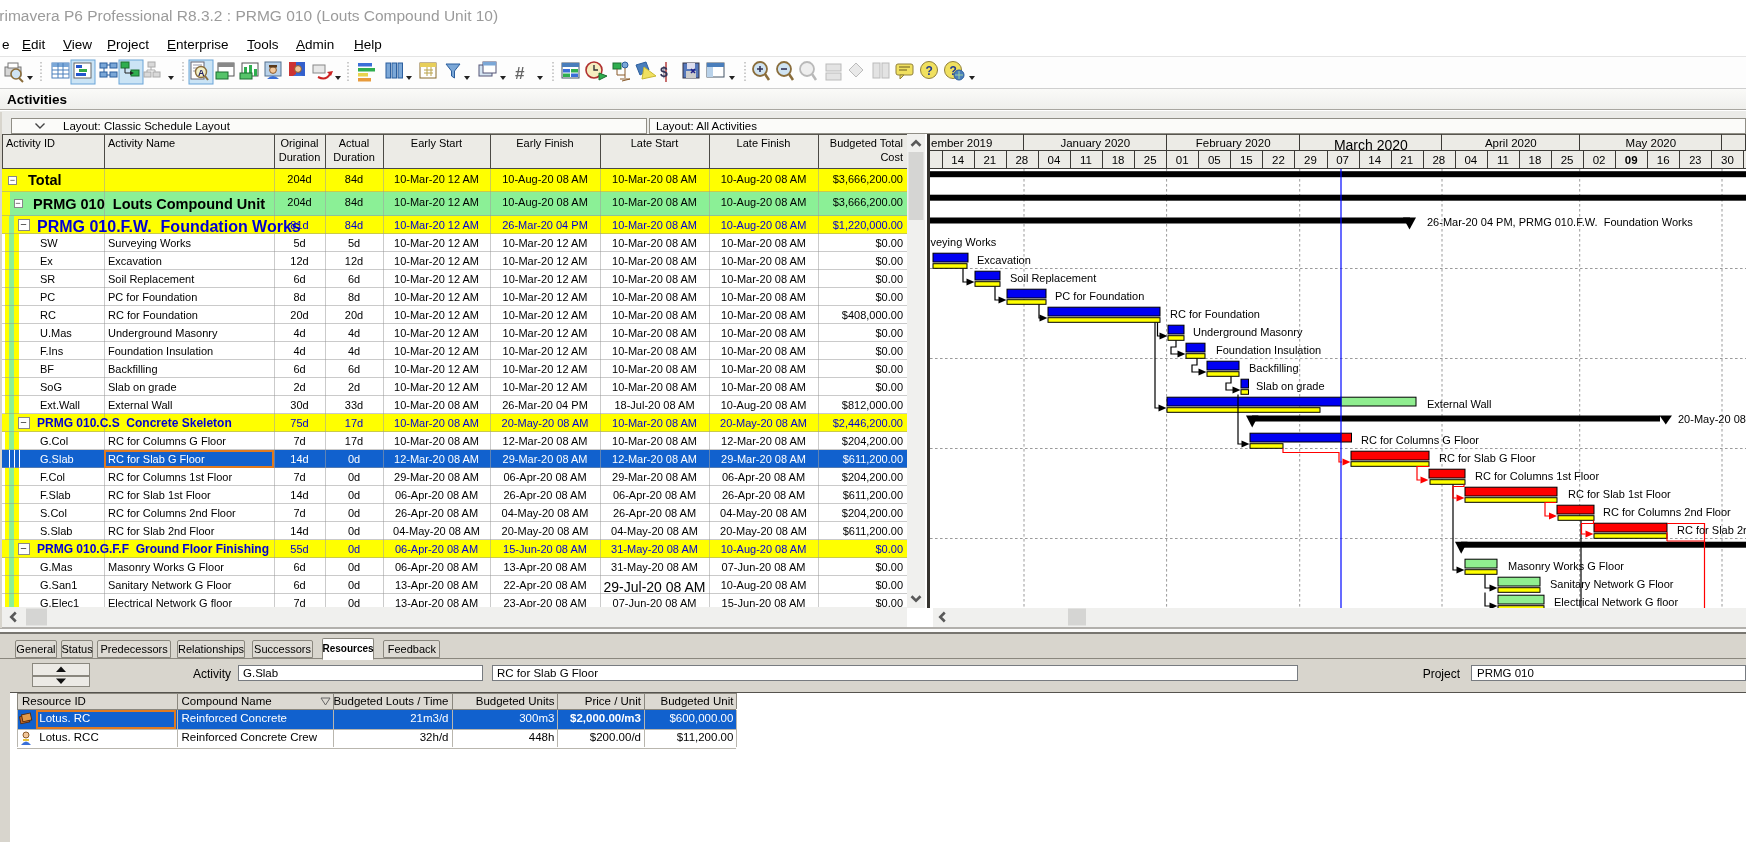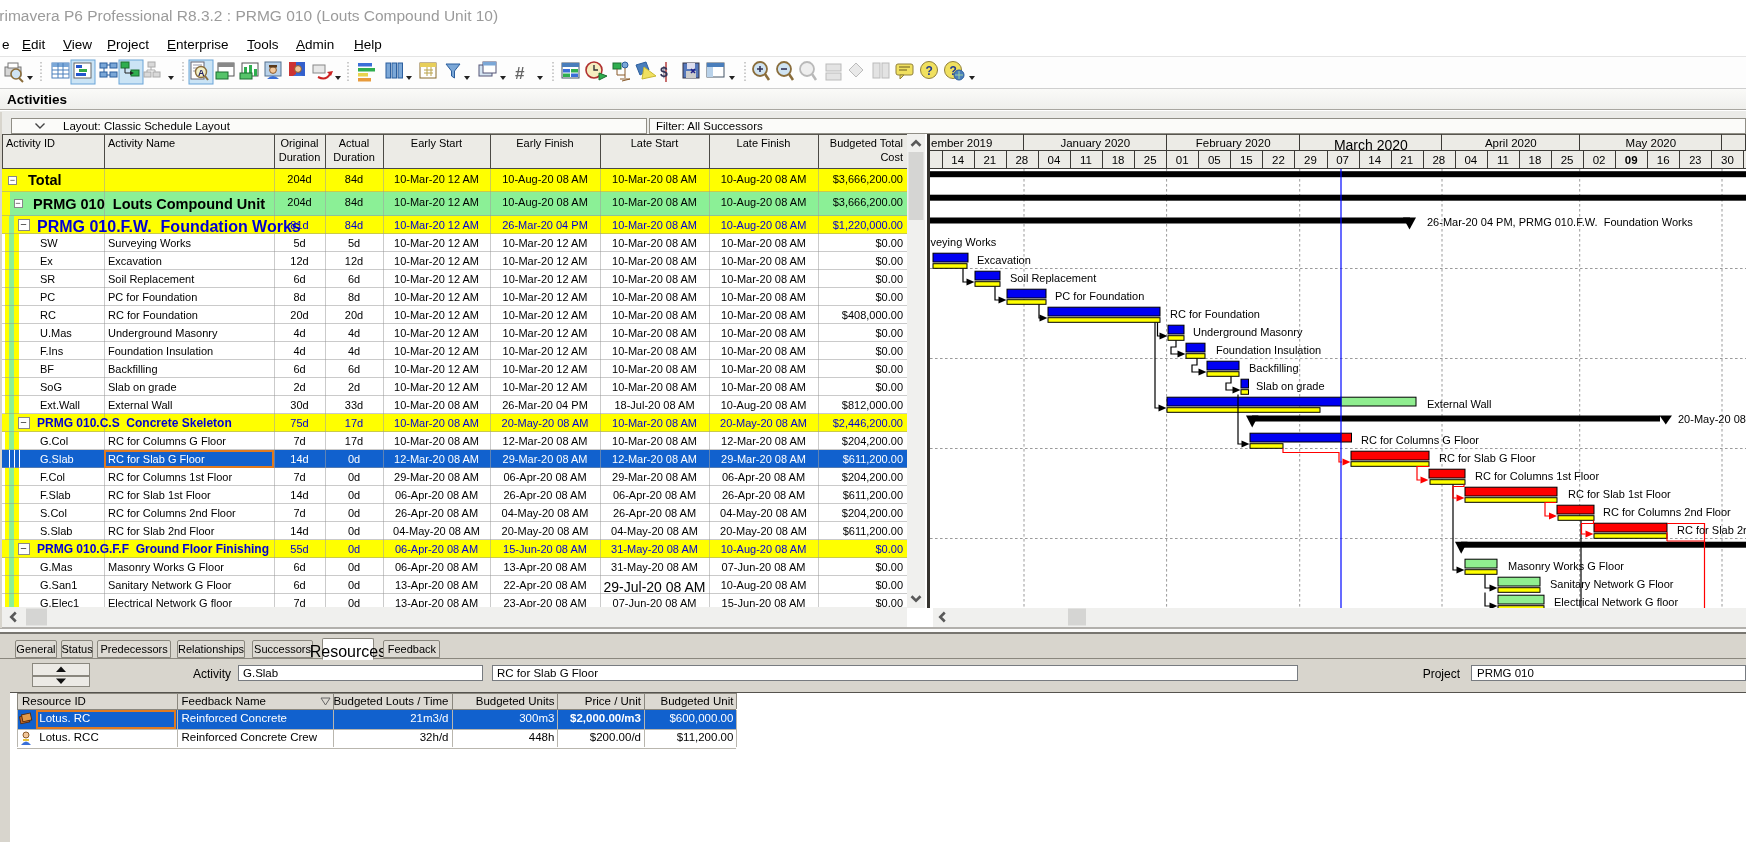--- a/index.html
+++ b/index.html
@@ -216,21 +216,21 @@
 </svg>
 <div class="a" style="left:0px;top:89px;width:1746px;height:20.5px;background:linear-gradient(#fafaf8,#efefec);border-bottom:1.5px solid #a8a6a0;"></div>
 <div class="tx" style="left:7px;top:92px;font-size:13.5px;color:#000;font-weight:bold;">Activities</div>
 <div class="a" style="left:0px;top:110.5px;width:1746px;height:23.5px;background:#ebebe8;"></div>
 <div class="a" style="left:10.5px;top:117.5px;width:636.5px;height:16.5px;background:#fbfbf9;border:1px solid #908e86;"></div>
 <svg class="a" style="left:34px;top:122px" width="13" height="8">
     <path d="M1.5 1.5 l4.5 4.5 l4.5 -4.5" stroke="#444" fill="none" stroke-width="1.4"></path>
   </svg>
 <div class="tx" style="left:63px;top:119.5px;font-size:11.5px;color:#000;font-weight:normal;">Layout: Classic Schedule Layout</div>
 <div class="a" style="left:649px;top:117.5px;width:1097px;height:16.5px;background:#fbfbf9;border:1px solid #908e86;"></div>
-<div class="tx" style="left:656px;top:119.5px;font-size:11.5px;color:#000;font-weight:normal;">Filter: All Successors</div>
+<div class="tx" style="left:656px;top:119.5px;font-size:11.5px;color:#000;font-weight:normal;">Layout: All Activities</div>
 <div class="a" style="left:2px;top:134px;width:905px;height:34.5px;background:#ecebe6;border-top:1px solid #58564f;"></div>
 <div class="a" style="left:2px;top:134px;width:1px;height:34.5px;background:#4c4a45;"></div>
 <div class="a" style="left:104px;top:134px;width:1px;height:34.5px;background:#4c4a45;"></div>
 <div class="a" style="left:274px;top:134px;width:1px;height:34.5px;background:#4c4a45;"></div>
 <div class="a" style="left:325px;top:134px;width:1px;height:34.5px;background:#4c4a45;"></div>
 <div class="a" style="left:383px;top:134px;width:1px;height:34.5px;background:#4c4a45;"></div>
 <div class="a" style="left:490px;top:134px;width:1px;height:34.5px;background:#4c4a45;"></div>
 <div class="a" style="left:600px;top:134px;width:1px;height:34.5px;background:#4c4a45;"></div>
 <div class="a" style="left:709px;top:134px;width:1px;height:34.5px;background:#4c4a45;"></div>
 <div class="a" style="left:818px;top:134px;width:1px;height:34.5px;background:#4c4a45;"></div>
@@ -977,21 +977,21 @@
 <div class="tx" style="left:35.95px;top:643px;font-size:11px;color:#000;font-weight:normal;transform:translateX(-50%)">General</div>
 <div class="a" style="left:60.6px;top:639.9px;width:32.9px;height:18.4px;background:#dedbd4;border:1px solid #8a877e;border-bottom:1px solid #8a877e;border-radius:2px 2px 0 0;"></div>
 <div class="tx" style="left:77.05px;top:643px;font-size:11px;color:#000;font-weight:normal;transform:translateX(-50%)">Status</div>
 <div class="a" style="left:96.9px;top:639.9px;width:74.29999999999998px;height:18.4px;background:#dedbd4;border:1px solid #8a877e;border-bottom:1px solid #8a877e;border-radius:2px 2px 0 0;"></div>
 <div class="tx" style="left:134.05px;top:643px;font-size:11px;color:#000;font-weight:normal;transform:translateX(-50%)">Predecessors</div>
 <div class="a" style="left:177px;top:639.9px;width:68px;height:18.4px;background:#dedbd4;border:1px solid #8a877e;border-bottom:1px solid #8a877e;border-radius:2px 2px 0 0;"></div>
 <div class="tx" style="left:211.0px;top:643px;font-size:11px;color:#000;font-weight:normal;transform:translateX(-50%)">Relationships</div>
 <div class="a" style="left:251.6px;top:639.9px;width:61.900000000000006px;height:18.4px;background:#dedbd4;border:1px solid #8a877e;border-bottom:1px solid #8a877e;border-radius:2px 2px 0 0;"></div>
 <div class="tx" style="left:282.55px;top:643px;font-size:11px;color:#000;font-weight:normal;transform:translateX(-50%)">Successors</div>
 <div class="a" style="left:321.9px;top:638px;width:52.200000000000045px;height:21.5px;background:#fff;border:1px solid #8a877e;border-bottom:1px solid #fff;border-radius:2px 2px 0 0;"></div>
-<div class="tx" style="left:348.0px;top:643px;font-size:16px;color:#000;font-weight:normal;transform:translateX(-50%)">Resources</div>
+<div class="tx" style="left:348.0px;top:643px;font-size:10px;color:#000;font-weight:bold;transform:translateX(-50%)">Resources</div>
 <div class="a" style="left:383.3px;top:639.9px;width:57.099999999999966px;height:18.4px;background:#dedbd4;border:1px solid #8a877e;border-bottom:1px solid #8a877e;border-radius:2px 2px 0 0;"></div>
 <div class="tx" style="left:411.85px;top:643px;font-size:11px;color:#000;font-weight:normal;transform:translateX(-50%)">Feedback</div>
 <div class="a" style="left:31.6px;top:663px;width:58px;height:12.8px;background:#eceae5;border:1px solid #8a877e;"></div>
 <div class="a" style="left:31.6px;top:675.8px;width:58px;height:11.5px;background:#eceae5;border:1px solid #8a877e;"></div>
 <svg class="a" style="left:31.6px;top:663px" width="58" height="25">
     <path d="M29 3.5 l-5 5.5 h10 z" fill="#111"></path>
     <path d="M29 21 l-5 -5.5 h10 z" fill="#111"></path>
   </svg>
 <div class="tx" style="left:-69px;top:667px;width:300px;text-align:right;font-size:12px;color:#000;font-weight:normal">Activity</div>
 <div class="a" style="left:237.5px;top:664.5px;width:245px;height:16.5px;border:1px solid #777b80;background:#fff;"></div>
@@ -1006,21 +1006,21 @@
 <div class="a" style="left:16.6px;top:693px;width:1px;height:16px;background:#8a877e;"></div>
 <div class="a" style="left:177.4px;top:693px;width:1px;height:16px;background:#8a877e;"></div>
 <div class="a" style="left:332.6px;top:693px;width:1px;height:16px;background:#8a877e;"></div>
 <div class="a" style="left:452.1px;top:693px;width:1px;height:16px;background:#8a877e;"></div>
 <div class="a" style="left:556.9px;top:693px;width:1px;height:16px;background:#8a877e;"></div>
 <div class="a" style="left:643.6px;top:693px;width:1px;height:16px;background:#8a877e;"></div>
 <div class="a" style="left:735.9px;top:693px;width:1px;height:16px;background:#8a877e;"></div>
 <div class="a" style="left:16.6px;top:692.5px;width:719.3px;height:1px;background:#8a877e;"></div>
 <div class="a" style="left:16.6px;top:708.8px;width:719.3px;height:1px;background:#8a877e;"></div>
 <div class="tx" style="left:22px;top:695px;font-size:11.5px;color:#000;font-weight:normal;">Resource ID</div>
-<div class="tx" style="left:181.5px;top:695px;font-size:11.5px;color:#000;font-weight:normal;">Feedback Name</div>
+<div class="tx" style="left:181.5px;top:695px;font-size:11.5px;color:#000;font-weight:normal;">Compound Name</div>
 <svg class="a" style="left:320px;top:697px" width="12" height="10">
     <path d="M1 1 h9 l-4.5 7 z" fill="none" stroke="#666"></path>
   </svg>
 <div class="tx" style="left:148.5px;top:695px;width:300px;text-align:right;font-size:11.5px;color:#000;font-weight:normal">Budgeted Louts / Time</div>
 <div class="tx" style="left:254.39999999999998px;top:695px;width:300px;text-align:right;font-size:11.5px;color:#000;font-weight:normal">Budgeted Units</div>
 <div class="tx" style="left:341px;top:695px;width:300px;text-align:right;font-size:11.5px;color:#000;font-weight:normal">Price / Unit</div>
 <div class="tx" style="left:433.4px;top:695px;width:300px;text-align:right;font-size:11.5px;color:#000;font-weight:normal">Budgeted Unit</div>
 <div class="a" style="left:16.6px;top:709.8px;width:719.3px;height:19px;background:#1161ce;"></div>
 <svg class="a" style="left:19px;top:712px" width="14" height="14">
     <rect x="1" y="4" width="9" height="7" fill="#c46a2a" stroke="#5a2d0c" transform="rotate(-12 5 7)"></rect>

